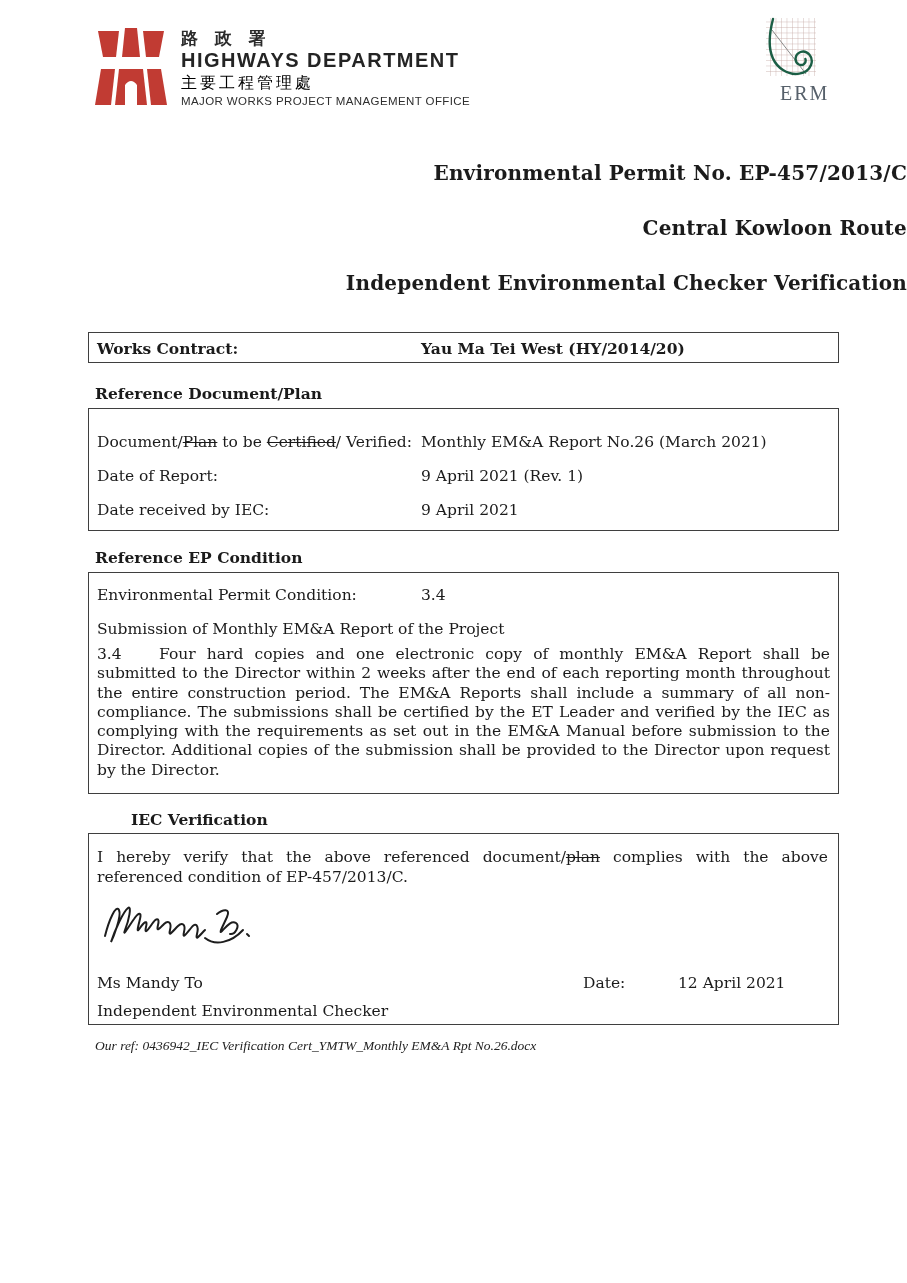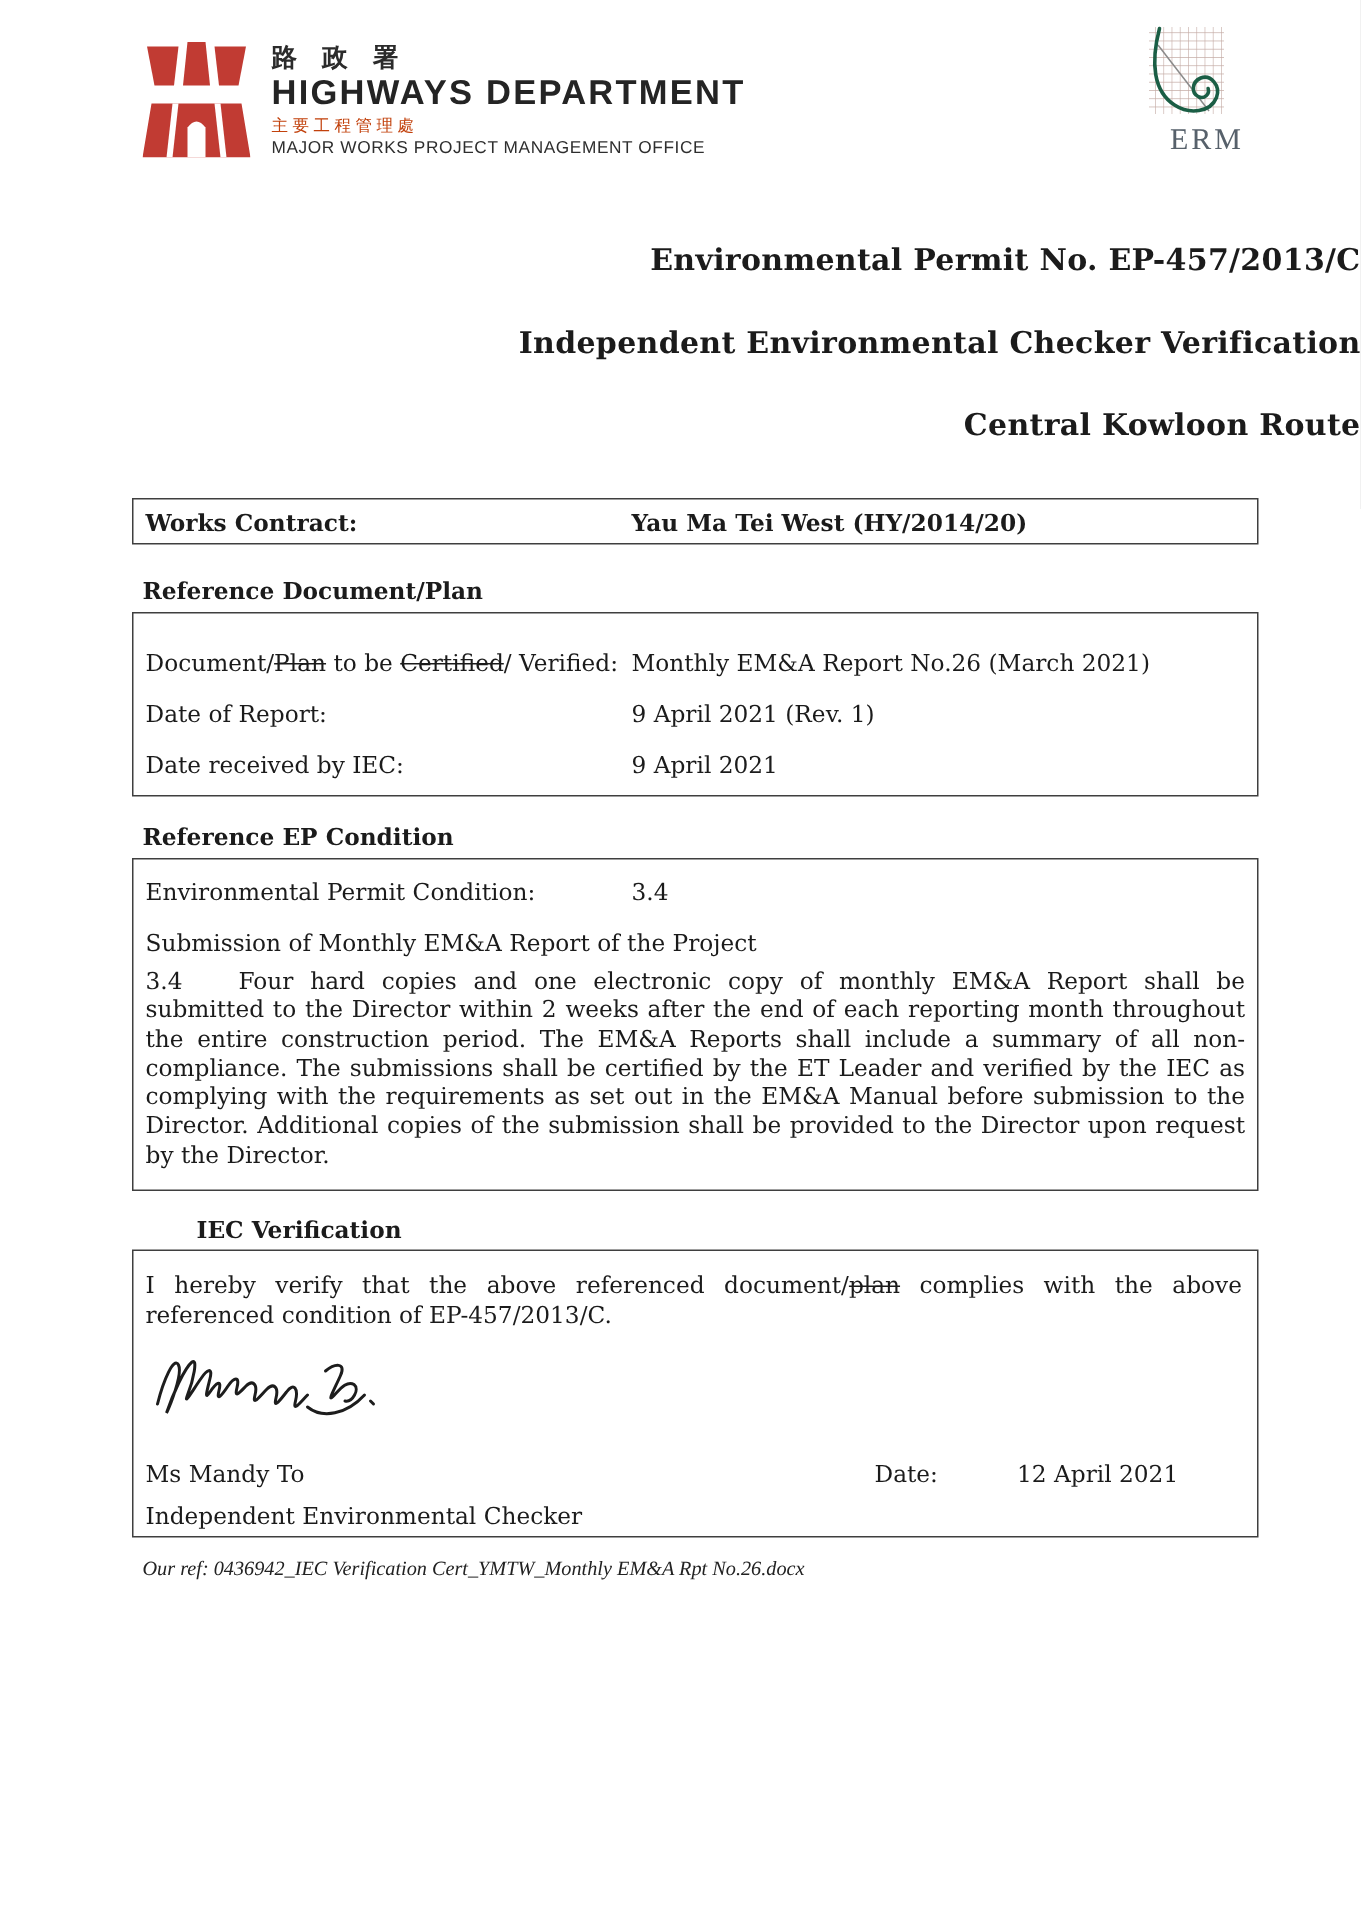--- a/index.html
+++ b/index.html
@@ -7,22 +7,22 @@
     position:relative; width:907px; height:1283px; margin:0 auto;
     background:#ffffff; overflow:hidden;
     font-family:"DejaVu Serif","Liberation Serif",serif;
     color:#1b1b1b; font-size:15.5px;
   }
   
   .hd-header { position:absolute; left:95px; top:27px; display:flex; gap:14px; align-items:flex-start; }
   .hd-logo { flex:0 0 auto; }
   .hd-text { font-family:"Liberation Sans","DejaVu Sans",sans-serif; line-height:1.12; padding-top:2px; }
   .hd-cn   { font-size:17px; font-weight:bold; letter-spacing:6px; color:#2b2b2b; }
-  .hd-en   { font-size:23px; font-weight:bold; letter-spacing:1.5px; color:#242424; margin-top:1px; }
-  .hd-cn2  { font-size:11px; color:#c2410c; letter-spacing:3px; margin-top:3px;font-family:Liberation Serif, serif; }
+  .hd-en   { font-size:20px; font-weight:bold; letter-spacing:1.5px; color:#242424; margin-top:1px; }
+  .hd-cn2  { font-size:16px; color:#000000; letter-spacing:3px; margin-top:3px;font-family:Liberation Serif, serif; }
   .hd-en2  { font-size:11.5px; color:#2e2e2e; letter-spacing:0.4px; margin-top:3px; }
   .erm-block { position:absolute; left:756px; top:16px; width:68px; text-align:center; }
   .erm-name { font-size:20px; letter-spacing:2px; color:#57616b; margin-top:-2px;
               font-family:"Liberation Serif","DejaVu Serif",serif;margin-left:24px; }
   
   .titles { position:absolute; left:0; right:0; top:161px; text-align:right; }
   .title-line { font-size:20px; font-weight:bold; margin:0 0 31px 0; letter-spacing:0.2px; }
   
   .docbox { position:absolute; left:88px; width:751px; border:1px solid #3f3f3f; box-sizing:border-box; background:#fff; }
   .box-works  { top:318px; height:31px; padding-top:6px;margin-top:14px; }
@@ -90,22 +90,22 @@
       </defs>
       <rect x="7" y="2" width="50" height="58" fill="url(#ermgrid)"></rect>
       <path d="M13 14 L47 58" stroke="#8a8a8a" stroke-width="1" fill="none"></path>
       <path d="M14 3 C8 26 10 45 24 54 C34 60.5 48 59 52 49 C55 41 48 33.5 41.5 36 C35.5 38.5 35 46 40 48.5 C44 50.3 47.6 46.8 46.4 43" fill="none" stroke="#1b5e45" stroke-width="2.4" stroke-linecap="round"></path>
     </svg>
     <div class="erm-name">ERM</div>
   </div>
 
   <div class="titles">
     <div class="title-line">Environmental Permit No. EP-457/2013/C</div>
+    <div class="title-line">Central Kowloon Route</div>
     <div class="title-line">Independent Environmental Checker Verification</div>
-    <div class="title-line">Central Kowloon Route</div>
   </div>
 
   <div class="docbox box-works">
     <div class="trow">
       <div class="tlbl bold">Works Contract:</div>
       <div class="tval bold">Yau Ma Tei West (HY/2014/20)</div>
     </div>
   </div>
 
   <div class="sect-head head-refdoc">Reference Document/Plan</div>

